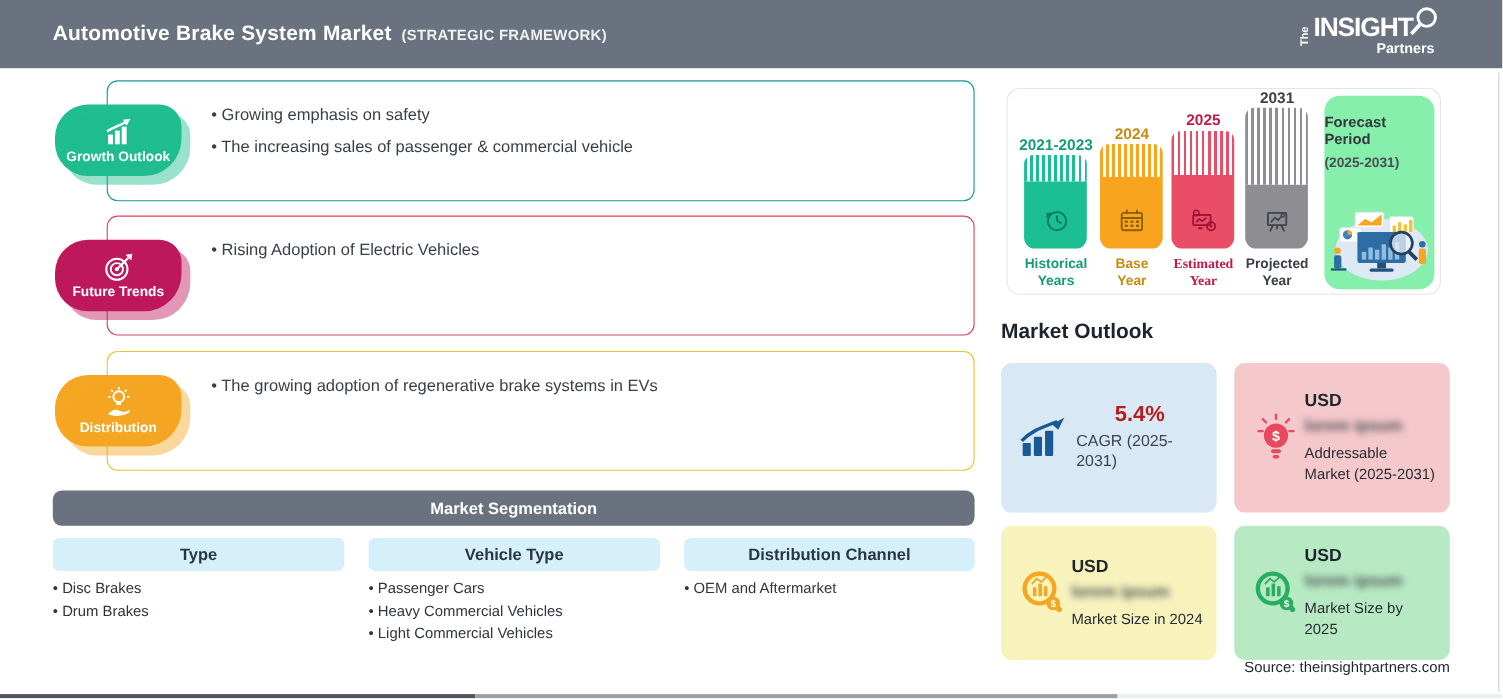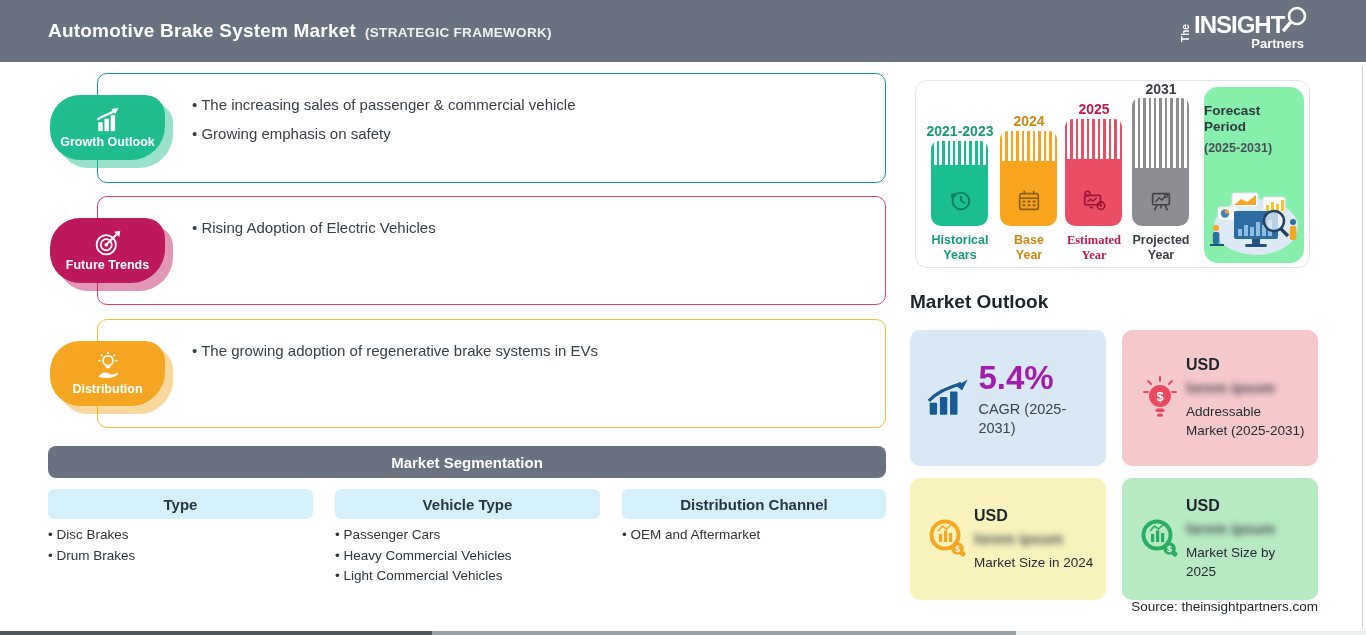--- a/index.html
+++ b/index.html
@@ -80,21 +80,21 @@
   .card { position:absolute; width:196px; border-radius:10px; display:flex; align-items:center; padding:12px; }
   .card-blue  { left:910px;  top:330px; height:136px; background:#d8e8f4; gap:8px; padding-left:16px; }
   .card-pink  { left:1122px; top:330px; height:136px; background:#f5c8cc; }
   .card-yellow{ left:910px;  top:478px; height:122px; background:#f8f3bd; }
   .card-green { left:1122px; top:478px; height:122px; background:#b7eac3; }
   .card .icon-col { width:52px; flex:0 0 52px; display:flex; justify-content:center; }
   .card .txt { width:120px; }
   .card .cur { font-size:16px; font-weight:bold; color:#1d242c; margin-bottom:5px; }
   .card .blur { font-size:15px; font-weight:bold; color:#4a4f55; filter:blur(3.2px); margin-bottom:6px; white-space:nowrap; }
   .card .cap { font-size:13.5px; color:#272c33; line-height:19px; }
-  .card-blue .val { font-size:33px; font-weight:800; color:#a21caf; }
+  .card-blue .val { font-size:20px; font-weight:800; color:#b91c1c;text-align:center; }
   .card-blue .cap { font-size:14.5px; color:#3a4450; margin-top:3px; }
 
   .source { position:absolute; right:48px; top:599px; font-size:13.5px; color:#1e242b; }
 
   
   .strip-dark { position:absolute; left:0; bottom:0; width:432px; height:4px; background:#4d565e; }
   .strip-mid  { position:absolute; left:432px; bottom:0; width:584px; height:4px; background:#99a1a7; }
   .strip-light{ position:absolute; left:1016px; bottom:0; width:350px; height:4px; background:#eceff0; }
   .edge-right { position:absolute; right:3px; top:66px; bottom:6px; width:1.5px; background:#ccd0d4; }
 </style>
@@ -114,22 +114,22 @@
         <text x="16" y="27" font-size="24" font-weight="800" letter-spacing="-1" fill="#ffffff">INSIGHT</text>
         <circle cx="119" cy="10" r="8" fill="none" stroke="#ffffff" stroke-width="2.6"></circle>
         <line x1="113" y1="16" x2="105" y2="25" stroke="#ffffff" stroke-width="3.4"></line>
         <text x="126" y="42" text-anchor="end" font-size="13" font-weight="bold" fill="#ffffff">Partners</text>
       </svg>
     </div>
   </div>
 
   <div class="fw-box" style="top:73px; height:110px; border-color:#149a8e;">
     <ul>
+      <li>Growing emphasis on safety</li>
       <li>The increasing sales of passenger &amp; commercial vehicle</li>
-      <li>Growing emphasis on safety</li>
     </ul>
   </div>
   <div class="fw-badge badge-green" style="top:95px;">
     <svg width="32" height="27" viewBox="0 0 36 30">
       <rect x="7" y="17" width="5" height="10" fill="#fff"></rect>
       <rect x="14" y="13" width="5" height="14" fill="#fff"></rect>
       <rect x="21" y="9" width="5" height="18" fill="#fff"></rect>
       <path d="M6 14 C13 9 19 8 26 4" stroke="#fff" stroke-width="2.4" fill="none"></path>
       <polygon points="22,2 30,1 26,8" fill="#fff"></polygon>
     </svg>

